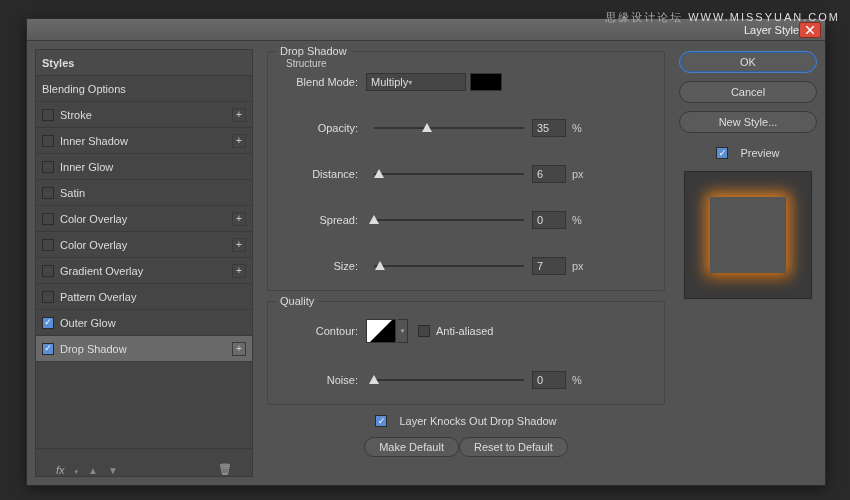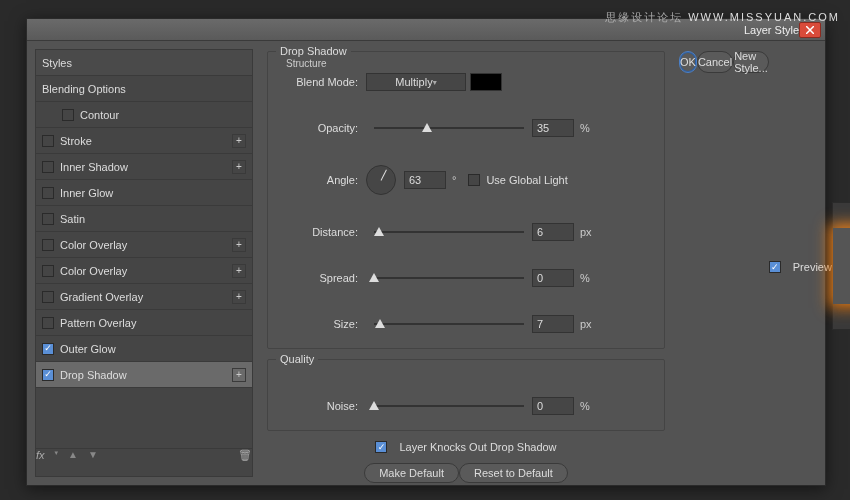--- a/index.html
+++ b/index.html
@@ -8,54 +8,54 @@
 .watermark .cn{color:#aaa}
 .dialog{position:absolute;top:18px;left:26px;width:800px;height:468px;background:#535353;border:1px solid #2a2a2a;box-shadow:0 3px 15px rgba(0,0,0,.5)}
 .titlebar{height:22px;background:linear-gradient(#6a6a6a,#5a5a5a);display:flex;align-items:center;justify-content:flex-end;padding:0 4px;border-bottom:1px solid #3a3a3a}
 .titlebar span{color:#eee;padding-left:6px}
 .close-btn{width:22px;height:16px;background:#d94b3a;border:1px solid #8a2a1f;border-radius:2px;display:flex;align-items:center;justify-content:center;cursor:pointer}
 .close-btn svg{width:8px;height:8px}
 .body{display:flex;padding:8px;gap:8px;height:calc(100% - 22px)}
 .left{width:218px;display:flex;flex-direction:column}
 .styles-list{border:1px solid #3a3a3a;background:#454545;flex:1;display:flex;flex-direction:column}
 .style-row{height:26px;display:flex;align-items:center;padding:0 6px;border-bottom:1px solid #3a3a3a;cursor:pointer;position:relative}
-.style-row.header{background:#4a4a4a;font-weight:normal}
+.style-row.header{background:#4a4a4a;font-weight:bold}
 .style-row.selected{background:#6a6a6a}
 .style-row.indent{padding-left:26px}
 .chk{width:12px;height:12px;border:1px solid #2a2a2a;background:#454545;margin-right:6px;display:flex;align-items:center;justify-content:center;flex-shrink:0}
 .chk.checked{background:#5a8fd6}
 .chk.checked::after{content:'✓';color:#fff;font-size:9px;line-height:1}
 .plus{position:absolute;right:6px;width:14px;height:14px;border:1px solid #3a3a3a;display:flex;align-items:center;justify-content:center;font-size:10px;color:#ccc}
-.left-footer{height:28px;border:1px solid #3a3a3a;border-top:none;background:#454545;display:flex;align-items:flex-start;padding:0 0;gap:10px}
+.left-footer{height:28px;border:1px solid #3a3a3a;border-top:none;background:#454545;display:flex;align-items:flex-end;padding:0 20px;gap:10px}
 .left-footer .fx{font-style:italic;color:#aaa}
 .left-footer .arr{color:#888;font-size:10px}
 .left-footer .trash{margin-left:auto;color:#aaa}
 .center{flex:1;padding:2px 6px}
 .group{border:1px solid #444;border-radius:2px;padding:10px 12px 14px;margin-bottom:10px;position:relative}
 .group-title{position:absolute;top:-7px;left:8px;background:#535353;padding:0 4px;color:#ddd}
 .sub-title{position:absolute;top:6px;left:18px;color:#ccc;font-size:10px}
 .form-row{display:flex;align-items:center;margin-top:26px;height:20px}
 .form-row.first{margin-top:18px}
 .lbl{width:86px;text-align:right;padding-right:8px;color:#ddd}
-.select{width:100px;height:18px;background:#464646;border:1px solid #333;padding:0 4px;display:flex;align-items:center;justify-content:center}
+.select{width:100px;height:18px;background:#464646;border:1px solid #333;padding:0 4px;display:flex;align-items:center;justify-content:flex-start}
 .select .caret{font-size:8px;color:#aaa}
 .swatch{width:32px;height:18px;background:#000;border:1px solid #333;margin-left:4px}
 .slider{position:relative;width:150px;height:14px;margin:0 8px}
 .slider .track{position:absolute;top:6px;width:100%;height:2px;background:#333}
 .slider .thumb{position:absolute;top:1px;width:8px;height:11px;background:#ddd;transform:translateX(-50%)}
 .slider.tri .thumb{width:0;height:0;border-left:5px solid transparent;border-right:5px solid transparent;border-bottom:9px solid #ddd;background:none;top:2px}
-.numfield{width:42px;height:18px;background:#464646;border:1px solid #333;padding:0 4px;display:flex;align-items:center}
+.numfield{width:34px;height:18px;background:#464646;border:1px solid #333;padding:0 4px;display:flex;align-items:center}
 .unit{margin-left:6px;color:#ccc}
 .angle-dial{width:30px;height:30px;border:1px solid #333;border-radius:50%;background:#464646;position:relative;margin-right:8px}
 .angle-dial .needle{position:absolute;width:12px;height:1px;background:#ddd;top:50%;left:50%;transform-origin:left center;transform:rotate(-63deg)}
 .contour-sw{width:30px;height:24px;border:1px solid #333;background:linear-gradient(135deg,#fff 49%,#000 51%);margin-right:2px}
 .contour-caret{width:10px;height:24px;border:1px solid #333;border-left:none;display:flex;align-items:center;justify-content:center;font-size:7px;color:#aaa;margin-right:10px}
 .btn-row{display:flex;justify-content:center;margin-top:10px}
 .mid-btn{padding:3px 14px;background:#5a5a5a;border:1px solid #3a3a3a;border-radius:10px;cursor:pointer}
-.right{width:138px;display:flex;flex-direction:row;padding-top:2px}
+.right{width:138px;display:flex;flex-direction:column;gap:8px;padding-top:2px}
 .r-btn{height:22px;border:1px solid #3a3a3a;border-radius:11px;display:flex;align-items:center;justify-content:center;cursor:pointer;background:#5a5a5a}
 .r-btn.primary{border:1px solid #4a7fc6;box-shadow:0 0 0 1px #2a5fa6 inset}
 .preview-chk{display:flex;align-items:center;justify-content:center;gap:6px;margin-top:6px}
 .preview-img{width:128px;height:128px;background:#3a3a3a;border:1px solid #2a2a2a;margin-top:4px;display:flex;align-items:center;justify-content:center;align-self:center}
 .preview-sq{width:76px;height:76px;background:#555;box-shadow:0 0 14px 4px rgba(255,140,30,.9),0 4px 10px rgba(0,0,0,.6)}
 </style>
 </head>
 <body>
 
 <div class="watermark"><span class="cn">思缘设计论坛</span> <span>WWW.MISSYUAN.COM</span></div>
@@ -72,24 +72,20 @@
   <div class="body">
     <div class="left">
       <div class="styles-list">
         <div class="style-row header">
             <span>Styles</span>
           </div>
         <div class="style-row">
             <span>Blending Options</span>
           </div>
         <div id="style-items">
-            <div class="style-row indent">
-              <div class="chk"></div>
-              <span>Contour</span>
-            </div>
             <div class="style-row">
               <div class="chk"></div>
               <span>Stroke</span>
               <div class="plus">+</div>
             </div>
             <div class="style-row">
               <div class="chk"></div>
               <span>Inner Shadow</span>
               <div class="plus">+</div>
             </div>
@@ -159,32 +155,20 @@
           <div class="slider tri">
               <div class="track"></div>
               <div class="thumb" style="left:35%"></div>
             </div>
           <div class="numfield">
               <span>35</span>
             </div>
           <span class="unit">%</span>
         </div>
 
-        <div class="form-row" style="height:32px">
-          <div class="lbl">Angle:</div>
-          <div class="angle-dial">
-              <div class="needle"></div>
-            </div>
-          <div class="numfield">
-              <span>63</span>
-            </div>
-          <span class="unit">°</span>
-          <div class="chk" style="margin-left:12px"></div>
-          <span>Use Global Light</span>
-        </div>
 
         <div class="form-row">
           <div class="lbl">Distance:</div>
           <div class="slider tri">
               <div class="track"></div>
               <div class="thumb" style="left:3%"></div>
             </div>
           <div class="numfield">
               <span>6</span>
             </div>
@@ -209,20 +193,27 @@
             </div>
           <div class="numfield">
               <span>7</span>
             </div>
           <span class="unit">px</span>
         </div>
       </div>
 
       <div class="group">
         <div class="group-title">Quality</div>
+        <div class="form-row" style="height:26px;margin-top:6px">
+          <div class="lbl">Contour:</div>
+          <div class="contour-sw"></div>
+          <div class="contour-caret">▾</div>
+          <div class="chk"></div>
+          <span>Anti-aliased</span>
+        </div>
         <div class="form-row">
           <div class="lbl">Noise:</div>
           <div class="slider tri">
               <div class="track"></div>
               <div class="thumb" style="left:0%"></div>
             </div>
           <div class="numfield">
               <span>0</span>
             </div>
           <span class="unit">%</span>

